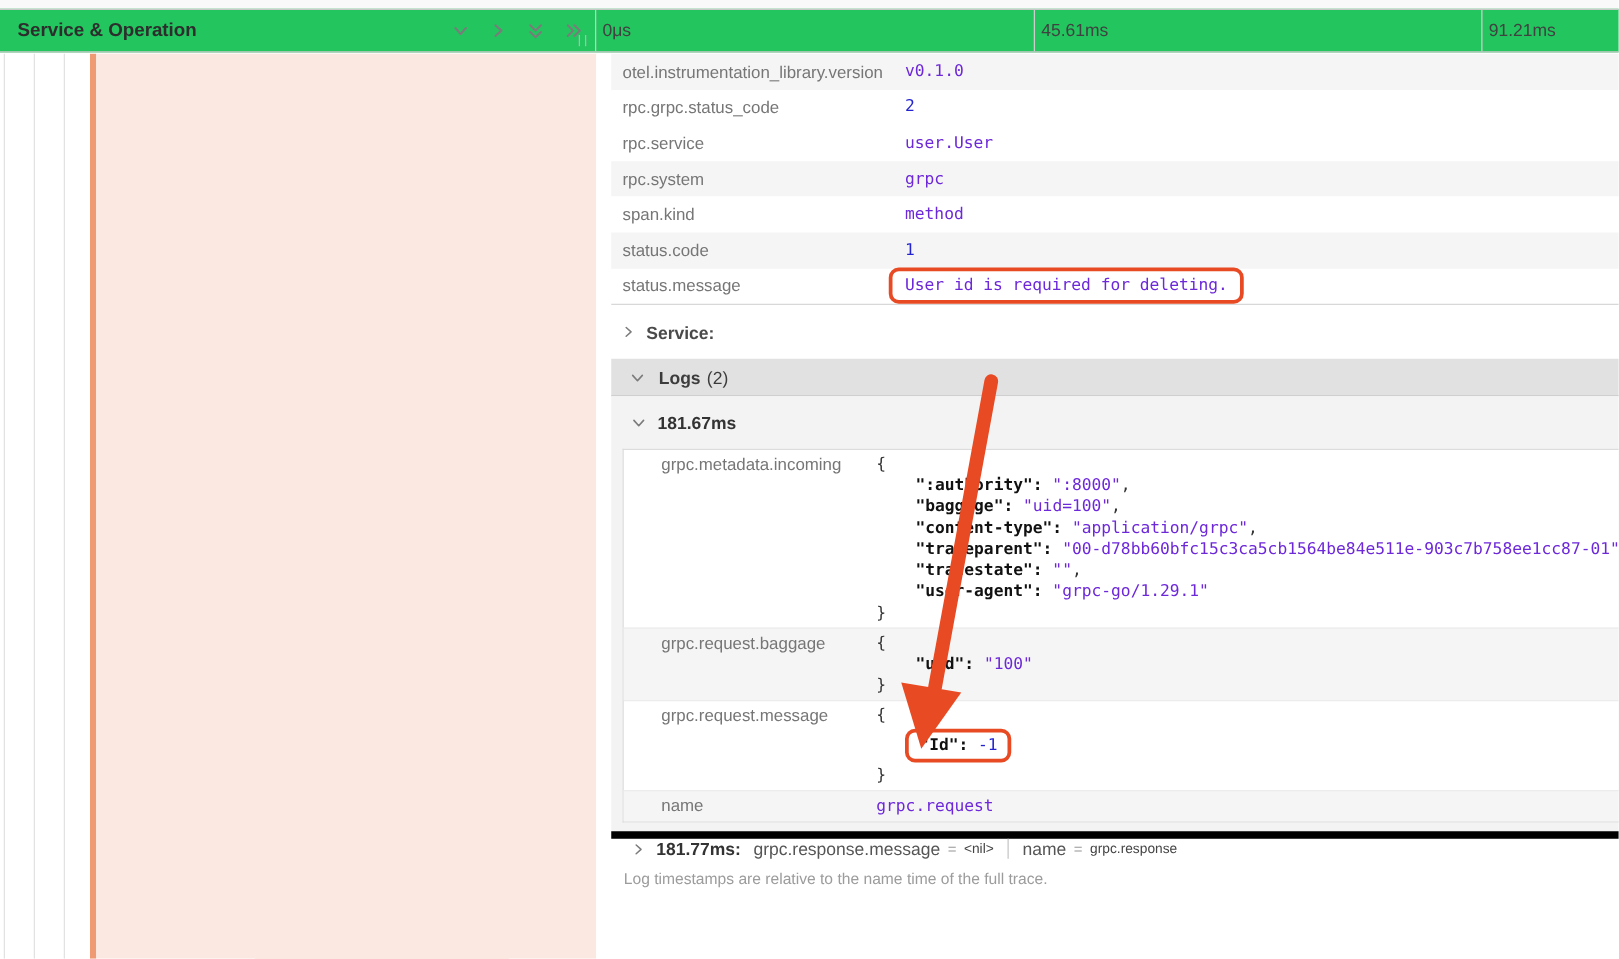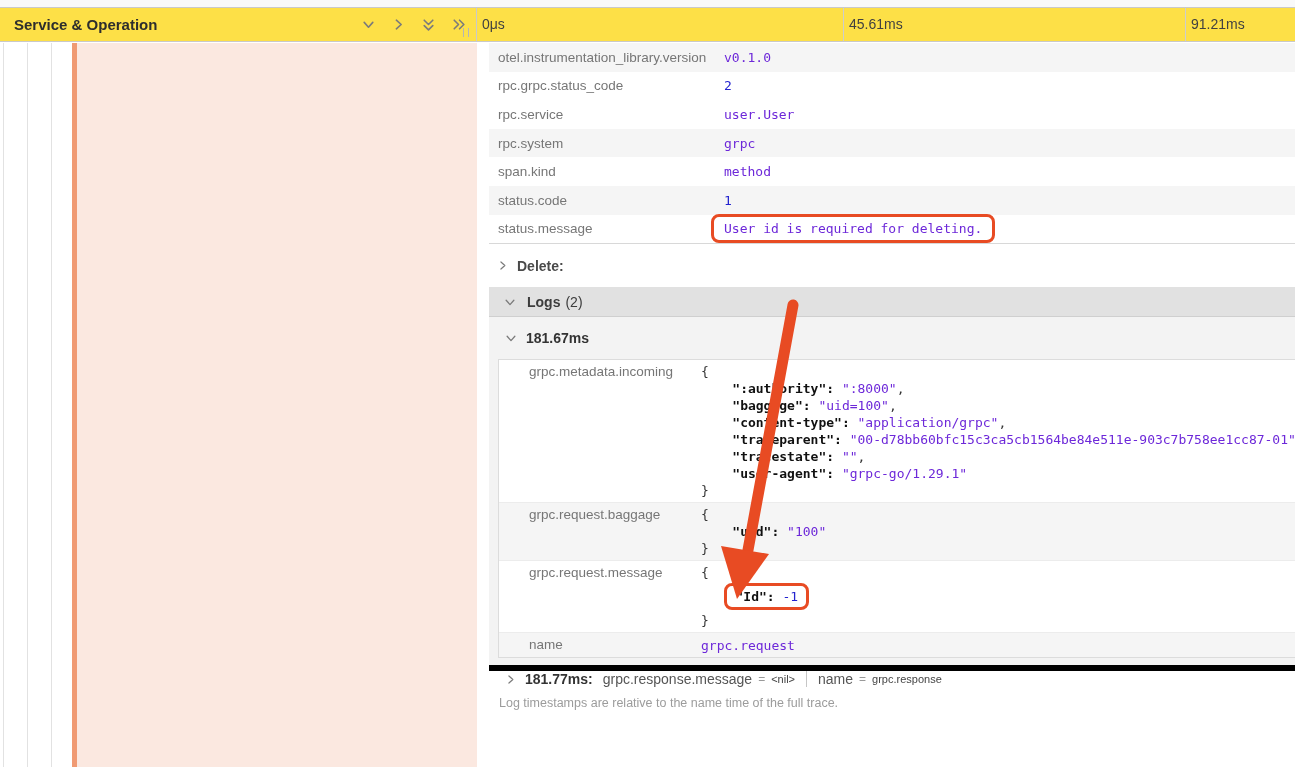--- a/index.html
+++ b/index.html
@@ -2,21 +2,21 @@
 <html><head>
 <meta charset="utf-8">
 <style>
   * { box-sizing: border-box; margin: 0; padding: 0; }
   html,body { width:1295px; height:767px; }
   body { font-family:"Liberation Sans","DejaVu Sans",sans-serif; background:#fff; overflow:hidden; }
   .screen { position:relative; width:1295px; height:767px; overflow:hidden; background:#fff; }
 
   
   .top-strip { position:absolute; top:0; left:0; width:100%; height:7px; background:#f9f9f9; }
-  .header-bar { position:absolute; top:7px; left:0; width:100%; height:35px; background:#fde047;
+  .header-bar { position:absolute; top:7px; left:0; width:100%; height:35px; background:#22c55e;
                 border-top:1px solid #c9c9c9; border-bottom:1px solid #c9c9c9; display:flex;text-align:center; }
   .header-left { width:477px; border-right:1px solid #c9c9c9; display:flex; align-items:center; position:relative; }
   .hdr-title { margin-left:14px; font-size:15px; font-weight:700; color:#2d2d2d; }
   .collapse-icons { margin-left:auto; display:flex; align-items:center; gap:15px; margin-right:10px; }
   .icon svg { display:block; stroke:#7b7b7b; fill:none; stroke-width:1.5; stroke-linecap:round; stroke-linejoin:round; }
   .grip { width:6px; height:9px; border-left:1px solid #b5b5b5; border-right:1px solid #b5b5b5;
           position:absolute; right:7px; bottom:4px; }
   .ruler { flex:1; position:relative; }
   .ruler-tick { position:absolute; top:0; bottom:0; padding-left:5px; line-height:32px;
                 font-size:14px; color:#414141; }
@@ -108,21 +108,21 @@
           <svg width="15" height="15" viewBox="0 0 14 14">
               <polyline points="3,3 7,7 3,11"></polyline>
               <polyline points="8,3 12,7 8,11"></polyline>
             </svg>
         </span>
       </span>
       <span class="grip"></span>
     </div>
     <div class="ruler">
       <div class="ruler-tick" style="left:0"><span>0μs</span></div>
-      <div class="ruler-tick divided" style="left:366px"><span>45.61ms</span></div>
+      <div class="ruler-tick divided" style="left:350px"><span>45.61ms</span></div>
       <div class="ruler-tick divided" style="left:708px"><span>91.21ms</span></div>
     </div>
   </div>
 
   <div class="left-panel">
     <div class="guide" style="left:3px"></div>
     <div class="guide" style="left:27px"></div>
     <div class="guide" style="left:51px"></div>
     <div class="span-bar"></div>
     <div class="span-tint"></div>
@@ -160,21 +160,21 @@
           <div class="tag-value"><span class="annot-box"><span class="js">User id is required for deleting.</span></span></div>
         </div>
       </div>
 
     <div class="process-row">
       <span class="icon">
         <svg width="11" height="11" viewBox="0 0 14 14">
             <polyline points="5,2.5 10,7 5,11.5"></polyline>
           </svg>
       </span>
-      <span class="process-label">Delete:</span>
+      <span class="process-label">Service:</span>
     </div>
 
     <div class="logs-bar">
       <span class="icon">
         <svg width="12" height="12" viewBox="0 0 14 14">
             <polyline points="2.5,5 7,10 11.5,5"></polyline>
           </svg>
       </span>
       <span class="logs-title">Logs</span>
       <span class="logs-count">(2)</span>

